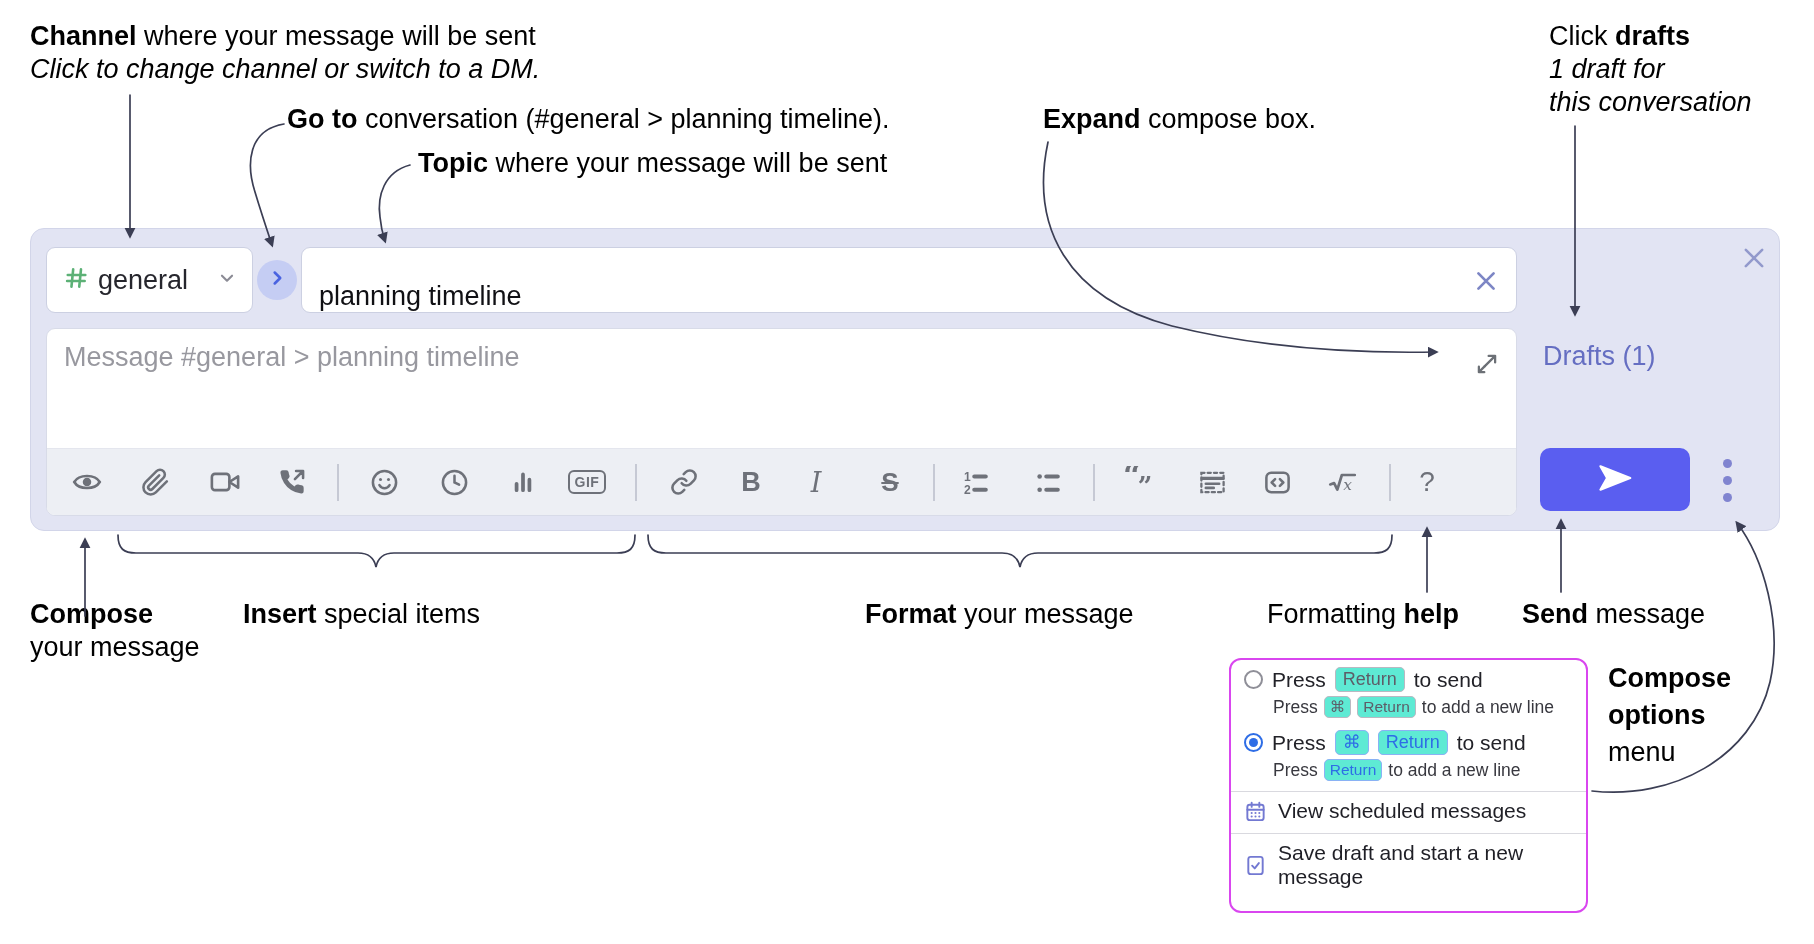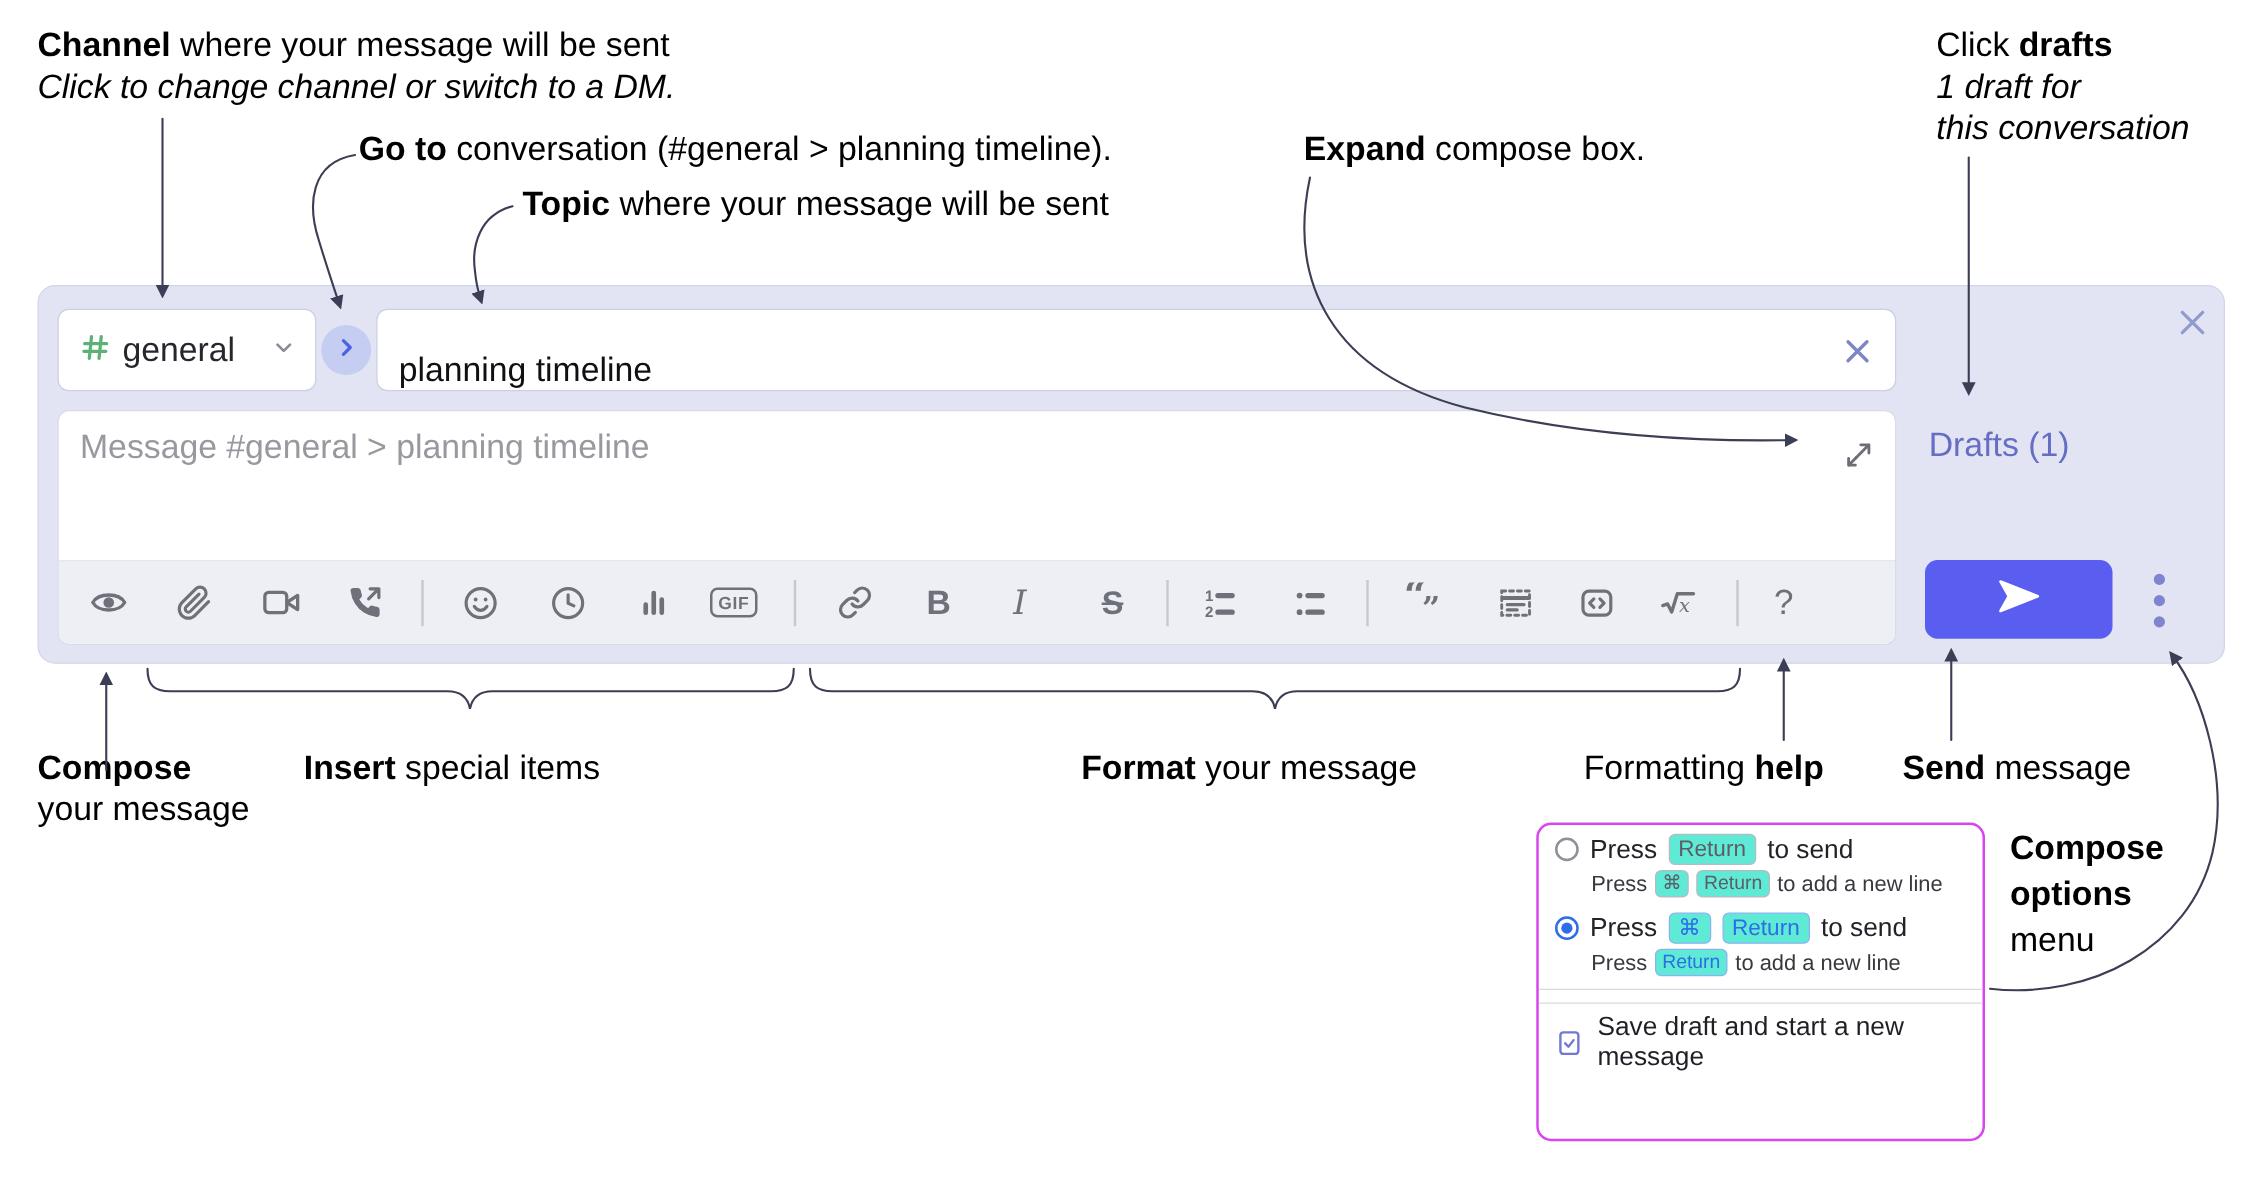--- a/index.html
+++ b/index.html
@@ -309,20 +309,35 @@
     <span class="key blue">⌘</span>
     <span class="key blue">Return</span>
     <span>to send</span>
   </div>
   <div class="psub">
     <span>Press</span>
     <span class="key sm blue">Return</span>
     <span>to add a new line</span>
   </div>
   <div class="pdiv"></div>
+  <div class="mitem">
+    <svg width="23" height="23" viewBox="0 0 24 24" fill="none" stroke="currentColor" stroke-width="2" stroke-linecap="round">
+      <rect x="3.5" y="5" width="17" height="16" rx="2.5"></rect>
+      <path d="M8 2.8 V7.2 M16 2.8 V7.2 M3.5 10.2 H20.5"></path>
+      <g fill="currentColor" stroke="none">
+        <circle cx="8" cy="13.5" r="1.1"></circle>
+          <circle cx="12" cy="13.5" r="1.1"></circle>
+          <circle cx="16" cy="13.5" r="1.1"></circle>
+        <circle cx="8" cy="17.2" r="1.1"></circle>
+          <circle cx="12" cy="17.2" r="1.1"></circle>
+          <circle cx="16" cy="17.2" r="1.1"></circle>
+      </g>
+    </svg>
+    <span>View scheduled messages</span>
+  </div>
   <div class="pdiv"></div>
   <div class="mitem">
     <svg width="23" height="23" viewBox="0 0 24 24" fill="none" stroke="currentColor" stroke-width="2" stroke-linecap="round" stroke-linejoin="round">
       <rect x="4.5" y="3" width="15" height="18" rx="2.5"></rect>
       <polyline points="8.5,12.2 11.2,15 15.5,9.5"></polyline>
     </svg>
     <span>Save draft and start a new message</span>
   </div>
 </div>
 

